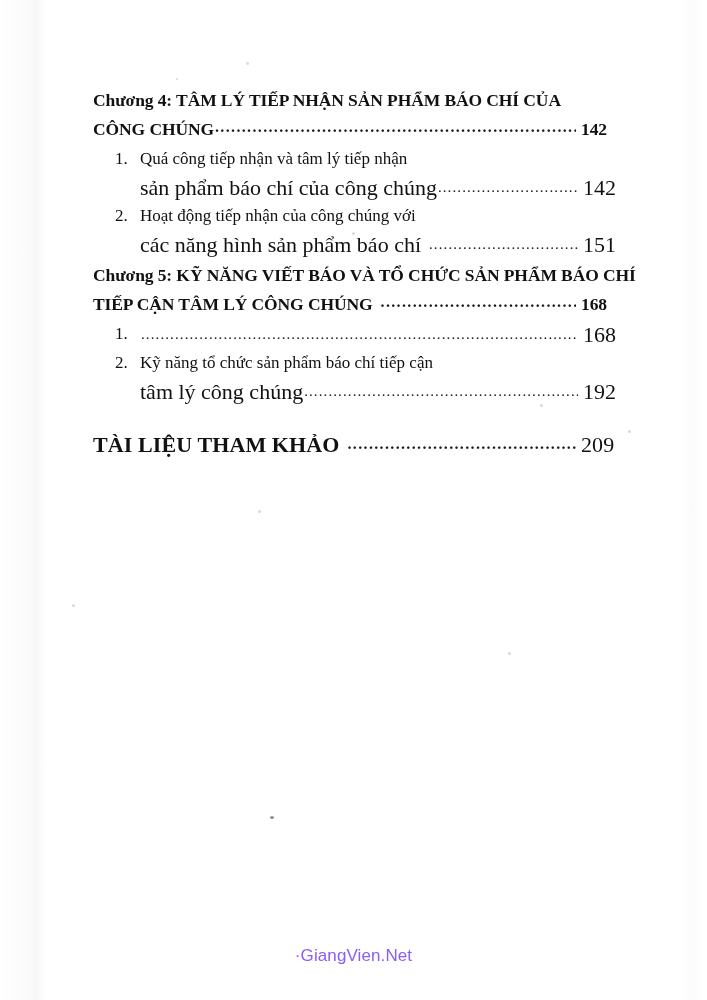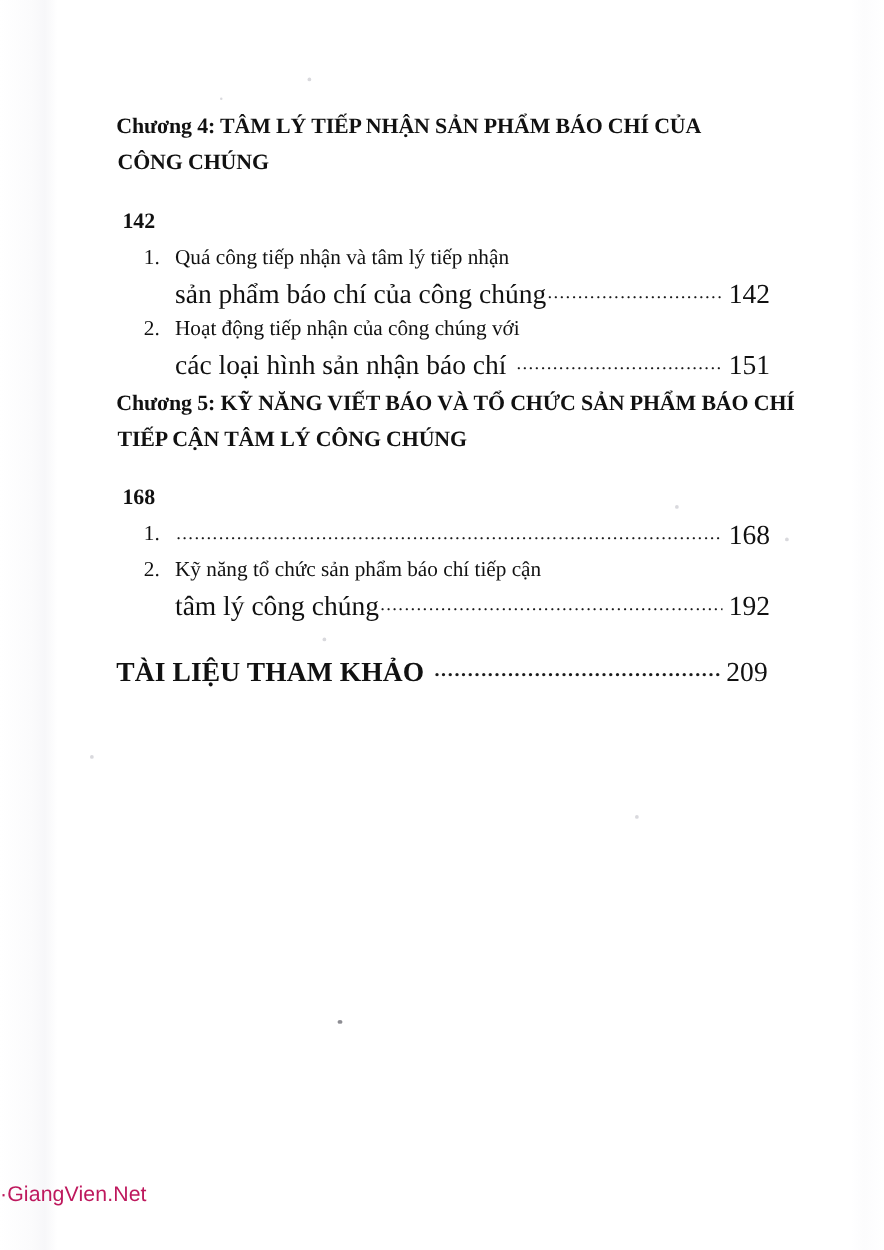--- a/index.html
+++ b/index.html
@@ -91,21 +91,20 @@
     font-weight: bold;
     font-size: 17.5px;
     letter-spacing: -0.1px;
   }
   .chapter .line-plain {
     line-height: 29px;
     white-space: nowrap;
   }
   .chapter .row {
     line-height: 29px;
-    flex-direction: column;
   }
   .chapter .pagenum {
     font-weight: bold;
     font-size: 17.5px;
     min-width: 36px;
   }
   .chapter .leader::after {
     font-size: 16px;
     letter-spacing: 1.35px;
   }
@@ -159,23 +158,24 @@
   .refs .label { padding-right: 7px; }
 
   
   .leadspace { padding-right: 7px; }
 
   .watermark {
     position: absolute;
     left: 0;
     top: 946px;
     width: 707px;
+    text-align: center;
     font-family: "Liberation Sans", "DejaVu Sans", sans-serif;
     font-size: 17px;
-    color: #be185d;
+    color: #8b5cf6;
     letter-spacing: 0.1px;
   }
 
   
   .speck {
     position: absolute;
     background: #d9d9dd;
     border-radius: 50%;
     pointer-events: none;
   }
@@ -220,21 +220,21 @@
             <span class="pagenum">142</span>
           </div>
         </span>
       </div>
 
       <div class="item">
         <span class="num">2.</span>
         <span class="body">
           <div class="line-plain">Hoạt động tiếp nhận của công chúng với</div>
           <div class="row">
-            <span class="label leadspace">các loại hình sản nhận báo chí</span>
+            <span class="label leadspace">các năng hình sản phẩm báo chí</span>
             <span class="leader"></span>
             <span class="pagenum">151</span>
           </div>
         </span>
       </div>
     </div>
 
     <div class="chapter chapter-block" style="margin-top:2px;">
       <div class="line-plain">Chương 5: KỸ NĂNG VIẾT BÁO VÀ TỔ CHỨC SẢN PHẨM BÁO CHÍ</div>
       <div class="row">

